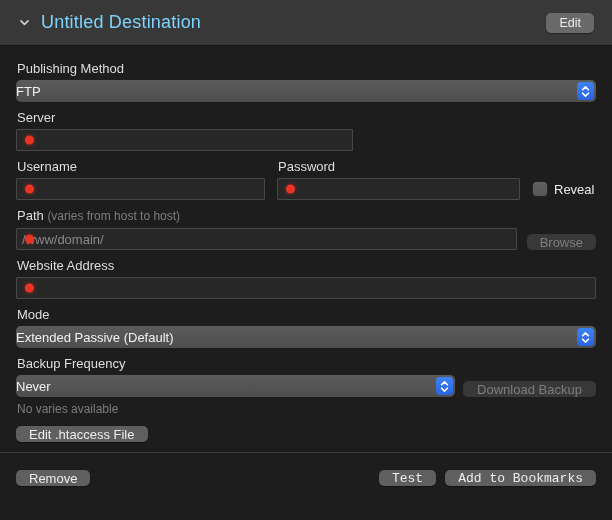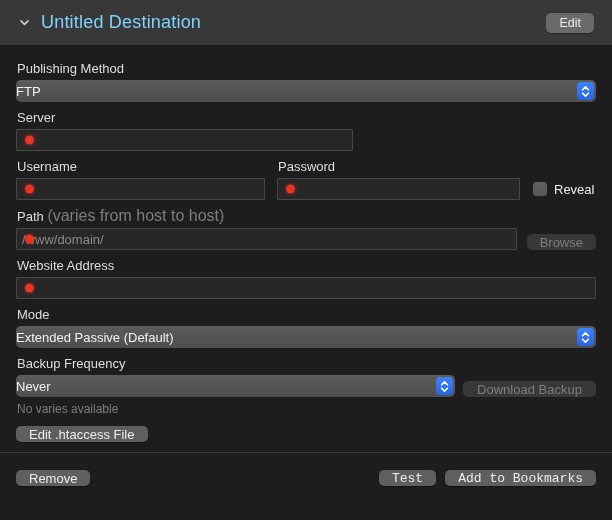--- a/index.html
+++ b/index.html
@@ -27,21 +27,21 @@
     white-space: nowrap;
   }
   .btn.small { height: 20px; background: #6a6a6a; font-size: 12.5px; }
   .btn.disabled { background: #383838; color: #7d7d7d; box-shadow: none; }
   .header .btn { margin-left: auto; }
 
   
   .content { padding: 15px 16px 0 16px; }
   .group { margin-bottom: 8px; }
   .label { display: block; font-size: 13px; color: #dedede; margin: 0 0 4px 1px; line-height: 15px; }
-  .hint { color: #7d7d7d; font-size: 16px; }
+  .hint { color: #7d7d7d; font-size: 12px; }
   .row { display: flex; align-items: flex-end; }
 
   
   .select {
     position: relative; height: 22px; border-radius: 5px;
     background: linear-gradient(#5b5b5b, #4e4e4e);
     box-shadow: 0 0 0 0.5px #232323, 0 1px 1px rgba(0,0,0,.3);
     display: flex; align-items: center;
     padding: 0 26px 0 0; color: #f2f2f2; cursor: default;
   }

